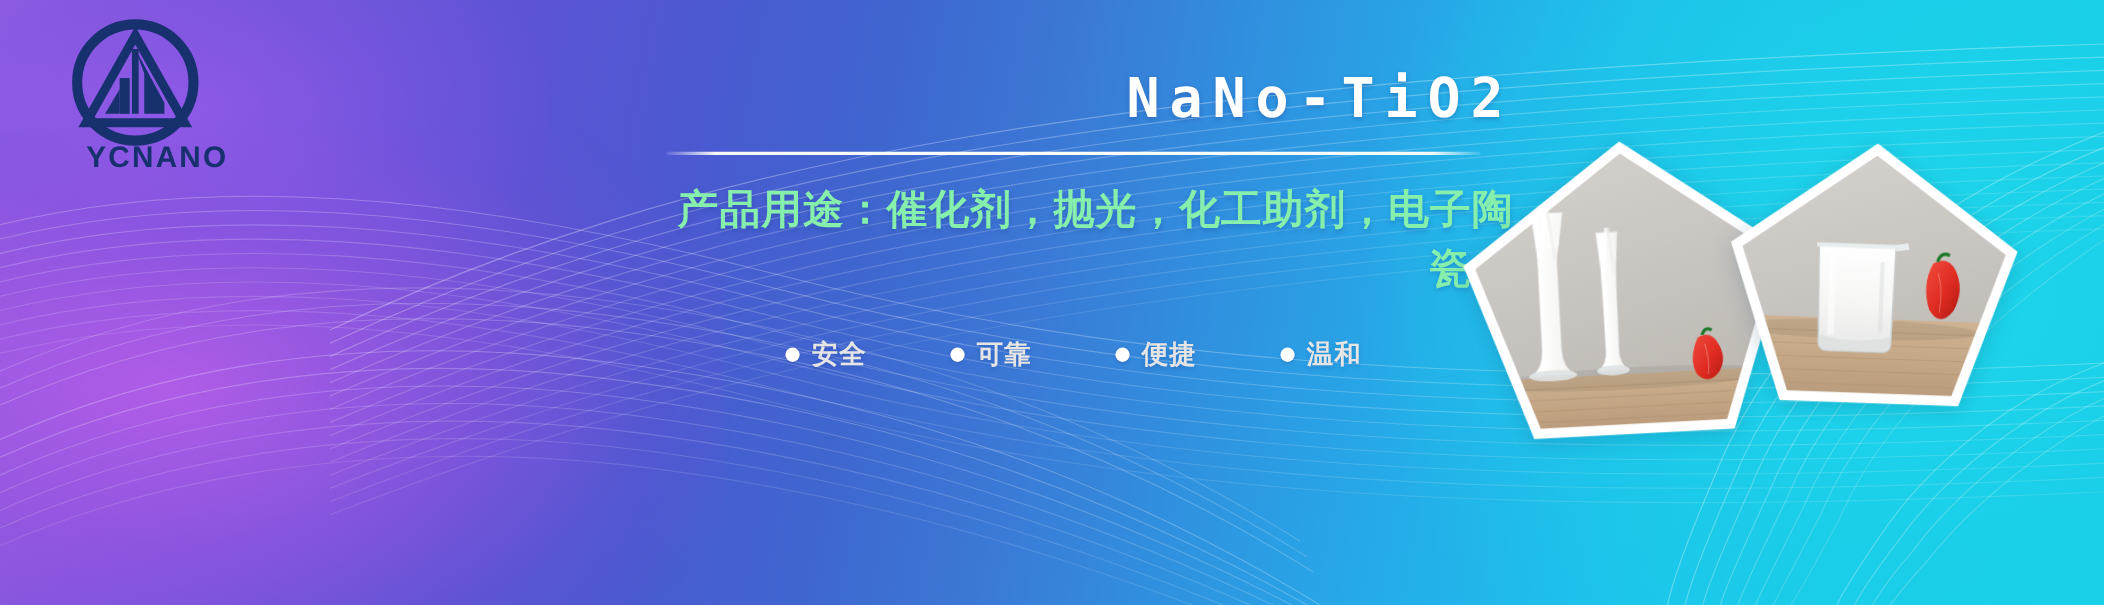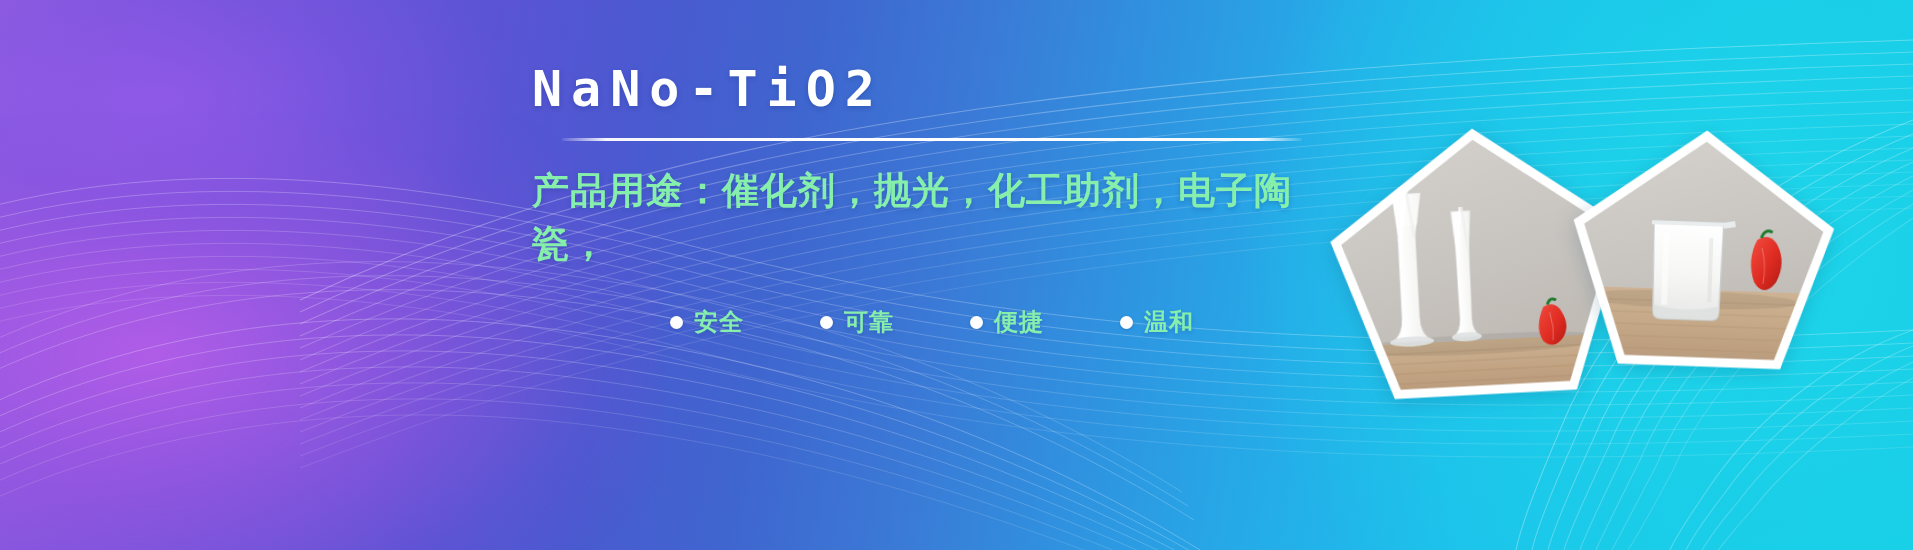--- a/index.html
+++ b/index.html
@@ -82,23 +82,23 @@
     color:#17306e;
     font-size:27px;
     font-weight:bold;
     letter-spacing:2px;
     font-family:"Liberation Sans","DejaVu Sans",sans-serif;
   }
 
   
   .content {
     position:absolute;
-    left:532px; top:62px;
+    left:576px; top:62px;
     width:800px;
-    text-align:left;
+    text-align:right;
   }
   .title {
     color:#ffffff;
     font-size:50px;
     font-weight:bold;
     letter-spacing:9px;
     line-height:1.08;
     font-family:"DejaVu Sans Mono","Liberation Mono",monospace;
     text-shadow:0 2px 5px rgba(20,50,130,0.30);
   }
@@ -128,21 +128,21 @@
   .features {
     margin-top:36px;
     display:flex;
     justify-content:center;
     gap:76px;
   }
   .feature {
     display:flex;
     align-items:center;
     gap:11px;
-    color:#86efac;
+    color:#e5e5e5;
     font-size:24px;
     font-weight:bold;
     letter-spacing:1px;
     text-shadow:0 2px 4px rgba(20,50,130,0.24);
   }
   .dot {
     width:13px; height:13px;
     border-radius:50%;
     background:#ffffff;
     flex:0 0 auto;
@@ -230,20 +230,31 @@
         <path d="M1913,204 C1832,252 1704,352 1656,466 C1626,524 1616,542 1612,550" opacity=".18"></path>
         <path d="M1913,218 C1844,264 1718,364 1672,472 C1642,528 1632,544 1628,550" opacity=".16"></path>
         <path d="M1913,330 C1840,356 1760,412 1710,486 C1684,524 1674,540 1670,550" opacity=".26"></path>
         <path d="M1913,346 C1848,372 1772,426 1724,494 C1698,528 1690,542 1686,550" opacity=".24"></path>
         <path d="M1913,362 C1856,388 1784,440 1738,502 C1712,532 1706,544 1702,550" opacity=".22"></path>
         <path d="M1913,378 C1864,404 1796,454 1752,510 C1728,536 1722,546 1718,550" opacity=".20"></path>
       </g>
     </svg>
   </div>
 
+  <div class="logo">
+    <svg class="logo-mark" viewBox="0 0 120 120">
+      <circle cx="60" cy="60" r="52" fill="none" stroke="#17306e" stroke-width="9"></circle>
+      <path d="M60 18 L104 96 L16 96 Z" fill="none" stroke="#17306e" stroke-width="8"></path>
+      <path d="M60 30 L60 88" stroke="#17306e" stroke-width="6"></path>
+      <path d="M60 30 L86 78 L86 88 L68 88 L68 52 Z" fill="#17306e"></path>
+      <rect x="46" y="56" width="9" height="32" fill="#17306e"></rect>
+      <path d="M33 88 L46 66 L46 88 Z" fill="#17306e"></path>
+    </svg>
+    <div class="logo-word">YCNANO</div>
+  </div>
 
   <div class="content">
 
     <div class="title">NaNo-TiO2</div>
 
     <div class="divider"></div>
 
     <div class="uses">
       <span class="line">产品用途：催化剂，抛光，化工助剂，电子陶瓷，</span>
     </div>

